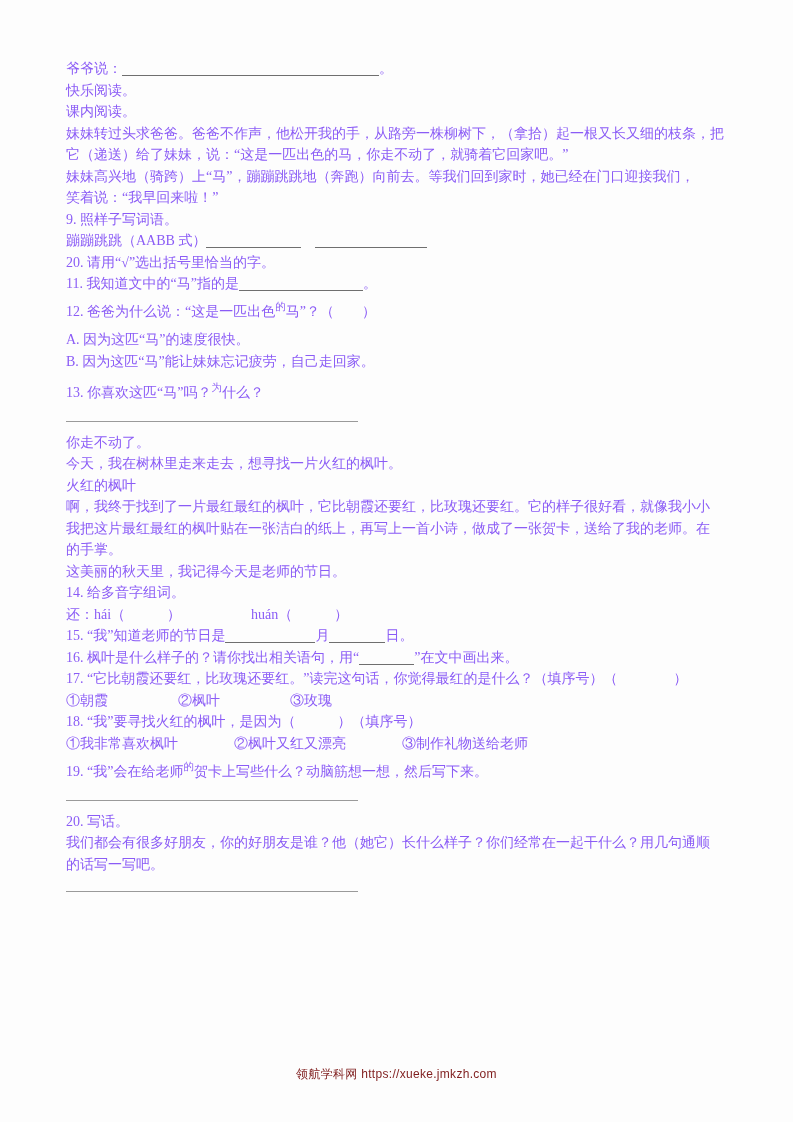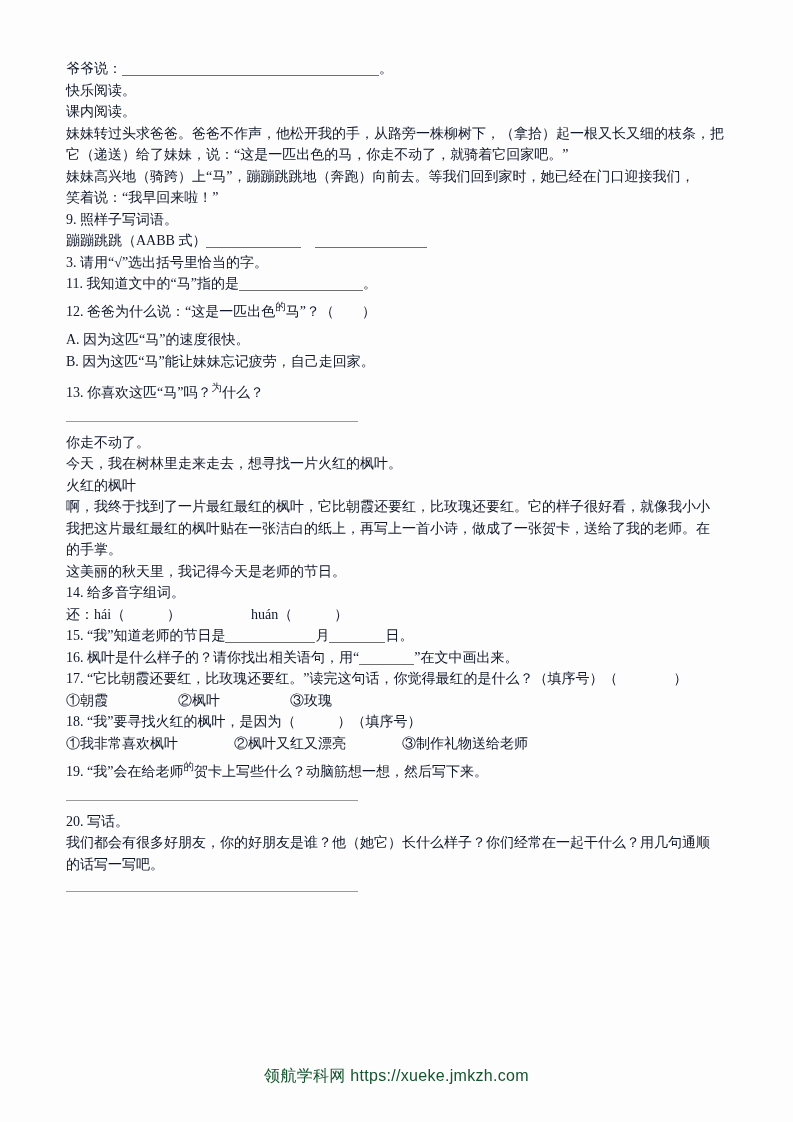--- a/index.html
+++ b/index.html
@@ -13,21 +13,21 @@
   .page {
     position: absolute; inset: 0;
     background: #fdfdfd;
   }
   .doc {
     position: absolute;
     left: 66px; top: 58px;
     width: 664px;
     font-size: 14px;
     line-height: 21.5px;
-    color: #0f172a;
+    color: #8b5cf6;
   }
   .line {
     white-space: pre-wrap;
     min-height: 21.5px;
   }
   .blank {
     display: inline-block;
     height: 13px;
     border-bottom: 1px solid #6f6f6f;
     vertical-align: -3px;
@@ -42,41 +42,41 @@
     border-top: 1px solid #9a9a9a;
     margin: 16px 0 10px 0;
   }
   .spacer { width: 100%; }
   .footer {
     position: absolute;
     left: 0; right: 0;
     top: 1066px;
     text-align: center;
     font-family: "Liberation Sans", "DejaVu Sans", sans-serif;
-    font-size: 16px;
-    color: #14532d;
+    font-size: 12px;
+    color: #7f1d1d;
     letter-spacing: 0.3px;
   }
   .footer span { display: inline; }
 </style>
 </head>
 <body>
 
 <div class="page">
   <div class="doc">
       <div class="line"><span>爷爷说：</span><span class="blank" style="width: 257px;"></span><span>。</span></div>
       <div class="line"><span>快乐阅读。</span></div>
       <div class="line"><span>课内阅读。</span></div>
       <div class="line"><span>妹妹转过头求爸爸。爸爸不作声，他松开我的手，从路旁一株柳树下，（拿拾）起一根又长又细的枝条，把</span></div>
       <div class="line"><span>它（递送）给了妹妹，说：“这是一匹出色的马，你走不动了，就骑着它回家吧。”</span></div>
       <div class="line"><span>妹妹高兴地（骑跨）上“马”，蹦蹦跳跳地（奔跑）向前去。等我们回到家时，她已经在门口迎接我们，</span></div>
       <div class="line"><span>笑着说：“我早回来啦！”</span></div>
       <div class="line"><span>9. 照样子写词语。</span></div>
       <div class="line"><span>蹦蹦跳跳（AABB 式）</span><span class="blank" style="width: 95px;"></span><span>　</span><span class="blank" style="width: 112px;"></span></div>
-      <div class="line"><span>3. 请用“√”选出括号里恰当的字。</span></div>
+      <div class="line"><span>20. 请用“√”选出括号里恰当的字。</span></div>
       <div class="line"><span>11. 我知道文中的“马”指的是</span><span class="blank" style="width: 124px;"></span><span>。</span></div>
       <div class="spacer" style="height: 6px;"></div>
       <div class="line"><span>12. 爸爸为什么说：“这是一匹出色</span><span class="sup">的</span><span>马”？（　　）</span></div>
       <div class="spacer" style="height: 6px;"></div>
       <div class="line"><span>A. 因为这匹“马”的速度很快。</span></div>
       <div class="line"><span>B. 因为这匹“马”能让妹妹忘记疲劳，自己走回家。</span></div>
       <div class="spacer" style="height: 10px;"></div>
       <div class="line"><span>13. 你喜欢这匹“马”吗？</span><span class="sup">为</span><span>什么？</span></div>
       <div class="rule"></div>
       <div class="line"><span>你走不动了。</span></div>

